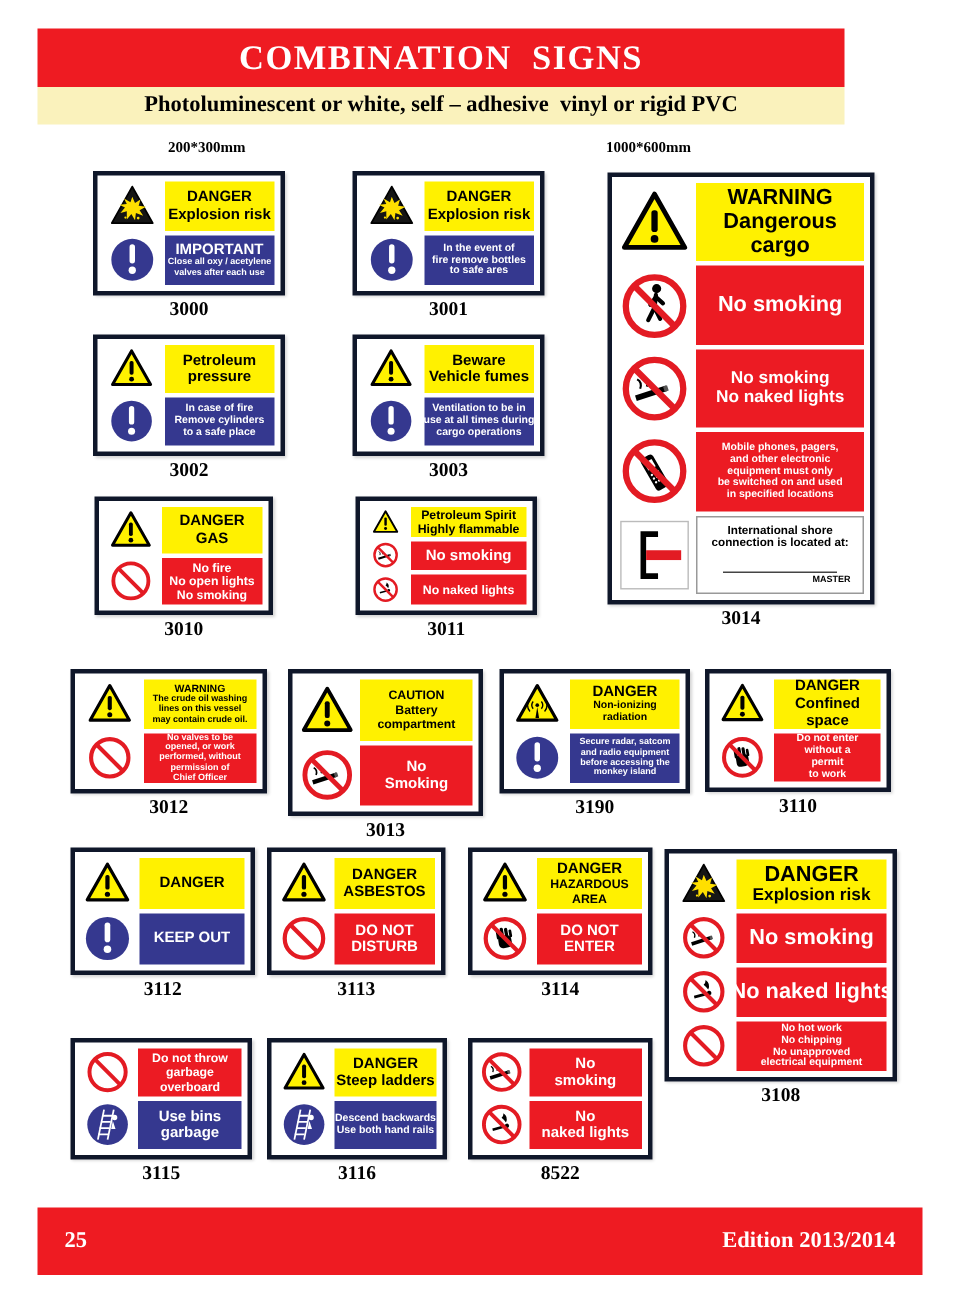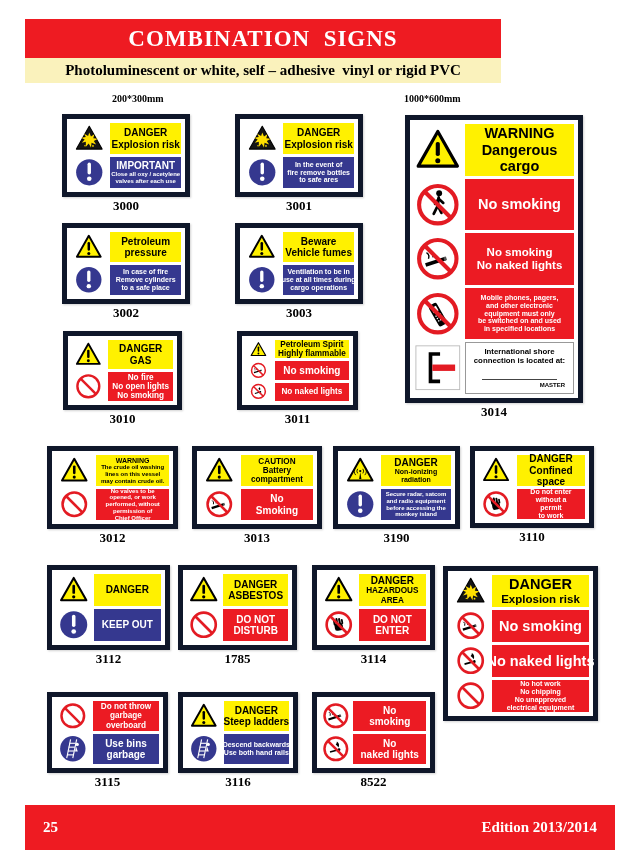--- a/index.html
+++ b/index.html
@@ -1,34 +1,34 @@
 <!DOCTYPE html>
 <html><head>
 <meta charset="utf-8">
 <style>
   html,body{margin:0;padding:0;background:#fff;}
   .page{position:relative;width:640px;height:865px;background:#ffffff;overflow:hidden;
         font-family:"Liberation Sans",sans-serif;}
   
-  .bar{position:absolute;left:25px;width:476px;display:flex;align-items:center;justify-content:center;}
+  .bar{position:absolute;left:25px;width:538px;display:flex;align-items:center;justify-content:center;}
   .header-red{top:19px;height:39px;background:#EE1B22;}
   .header-red span{color:#fff;font-family:"Liberation Serif",serif;font-weight:bold;
                    font-size:23px;letter-spacing:1px;white-space:pre;}
   .subtitle{top:58px;height:25px;background:#FAF2BC;}
   .subtitle span{color:#000;font-family:"Liberation Serif",serif;font-weight:bold;
                  font-size:15px;white-space:pre;}
   .footer-red{top:805px;height:45px;background:#EE1B22;justify-content:space-between;
               padding:0 18px;width:554px;}
   .footer-red span{color:#fff;font-family:"Liberation Serif",serif;font-weight:bold;font-size:15px;}
   
   .size-label{position:absolute;font-family:"Liberation Serif",serif;font-weight:bold;
               font-size:10px;color:#000;}
   
   .sign-card{position:absolute;}
-  .sign-board{position:absolute;inset:0;background:#fff;border:5px solid #0f172a;
+  .sign-board{position:absolute;inset:0;background:#fff;border:3px solid #0f172a;
               box-shadow:1px 1px 2px rgba(0,0,0,0.18);padding:4px;display:flex;
               flex-direction:column;gap:3px;box-sizing:border-box;}
   .sign-code{position:absolute;top:100%;left:0;right:0;margin-top:1px;text-align:center;
              font-family:"Liberation Serif",serif;font-weight:bold;font-size:13px;color:#000;}
   .sign-row{flex:1;display:flex;gap:3px;min-height:0;}
   .icon-cell{display:flex;align-items:center;justify-content:center;flex:none;min-width:0;}
   .icon-cell svg{height:92%;width:auto;max-width:95%;}
   .panel{flex:1;display:flex;flex-direction:column;align-items:center;justify-content:center;
          text-align:center;font-weight:bold;line-height:1.12;padding:1px 2px;min-width:0;}
   .panel div{white-space:nowrap;}
@@ -403,21 +403,21 @@
               <div class="t-xs">No valves to be</div>
               <div class="t-xs">opened, or work</div>
               <div class="t-xs">performed, without</div>
               <div class="t-xs">permission of</div>
               <div class="t-xs">Chief Officer</div>
             </div>
           </div>
         </div>
         <div class="sign-code">3012</div>
       </div>
-      <div class="sign-card" style="left: 192px; top: 446px; width: 130px; height: 83px;">
+      <div class="sign-card" style="left: 192px; top: 446px; width: 130px; height: 98px;">
         <div class="sign-board">
           <div class="sign-row">
             <div class="icon-cell" style="width: 33%;">
               <svg viewBox="0 0 100 100">
                 <path d="M50 10 L93 86 L7 86 Z" fill="#FFF100" stroke="#000" stroke-width="7" stroke-linejoin="round"></path>
                 <rect x="45.5" y="33" width="9" height="31" rx="4" fill="#000"></rect>
                 <circle cx="50" cy="74" r="5.5" fill="#000"></circle>
               </svg>
             </div>
             <div class="panel panel-yellow">
@@ -574,21 +574,21 @@
                 <circle cx="50" cy="50" r="41" fill="none" stroke="#E31B23" stroke-width="9"></circle>
                 <line x1="22" y1="22" x2="78" y2="78" stroke="#E31B23" stroke-width="9"></line>
               </svg>
             </div>
             <div class="panel panel-red">
               <div class="t-lg">DO NOT</div>
               <div class="t-lg">DISTURB</div>
             </div>
           </div>
         </div>
-        <div class="sign-code">1785</div>
+        <div class="sign-code">3113</div>
       </div>
       <div class="sign-card" style="left: 312px; top: 565px; width: 123px; height: 85px;">
         <div class="sign-board">
           <div class="sign-row">
             <div class="icon-cell" style="width: 33%;">
               <svg viewBox="0 0 100 100">
                 <path d="M50 10 L93 86 L7 86 Z" fill="#FFF100" stroke="#000" stroke-width="7" stroke-linejoin="round"></path>
                 <rect x="45.5" y="33" width="9" height="31" rx="4" fill="#000"></rect>
                 <circle cx="50" cy="74" r="5.5" fill="#000"></circle>
               </svg>
@@ -677,20 +677,21 @@
               </svg>
             </div>
             <div class="panel panel-red">
               <div class="t-xs">No hot work</div>
               <div class="t-xs">No chipping</div>
               <div class="t-xs">No unapproved</div>
               <div class="t-xs">electrical equipment</div>
             </div>
           </div>
         </div>
+        <div class="sign-code">3108</div>
       </div>
       <div class="sign-card" style="left: 47px; top: 692px; width: 121px; height: 81px;">
         <div class="sign-board">
           <div class="sign-row">
             <div class="icon-cell" style="width: 33%;">
               <svg viewBox="0 0 100 100">
                 <circle cx="50" cy="50" r="41" fill="none" stroke="#E31B23" stroke-width="9"></circle>
                 <line x1="22" y1="22" x2="78" y2="78" stroke="#E31B23" stroke-width="9"></line>
               </svg>
             </div>

